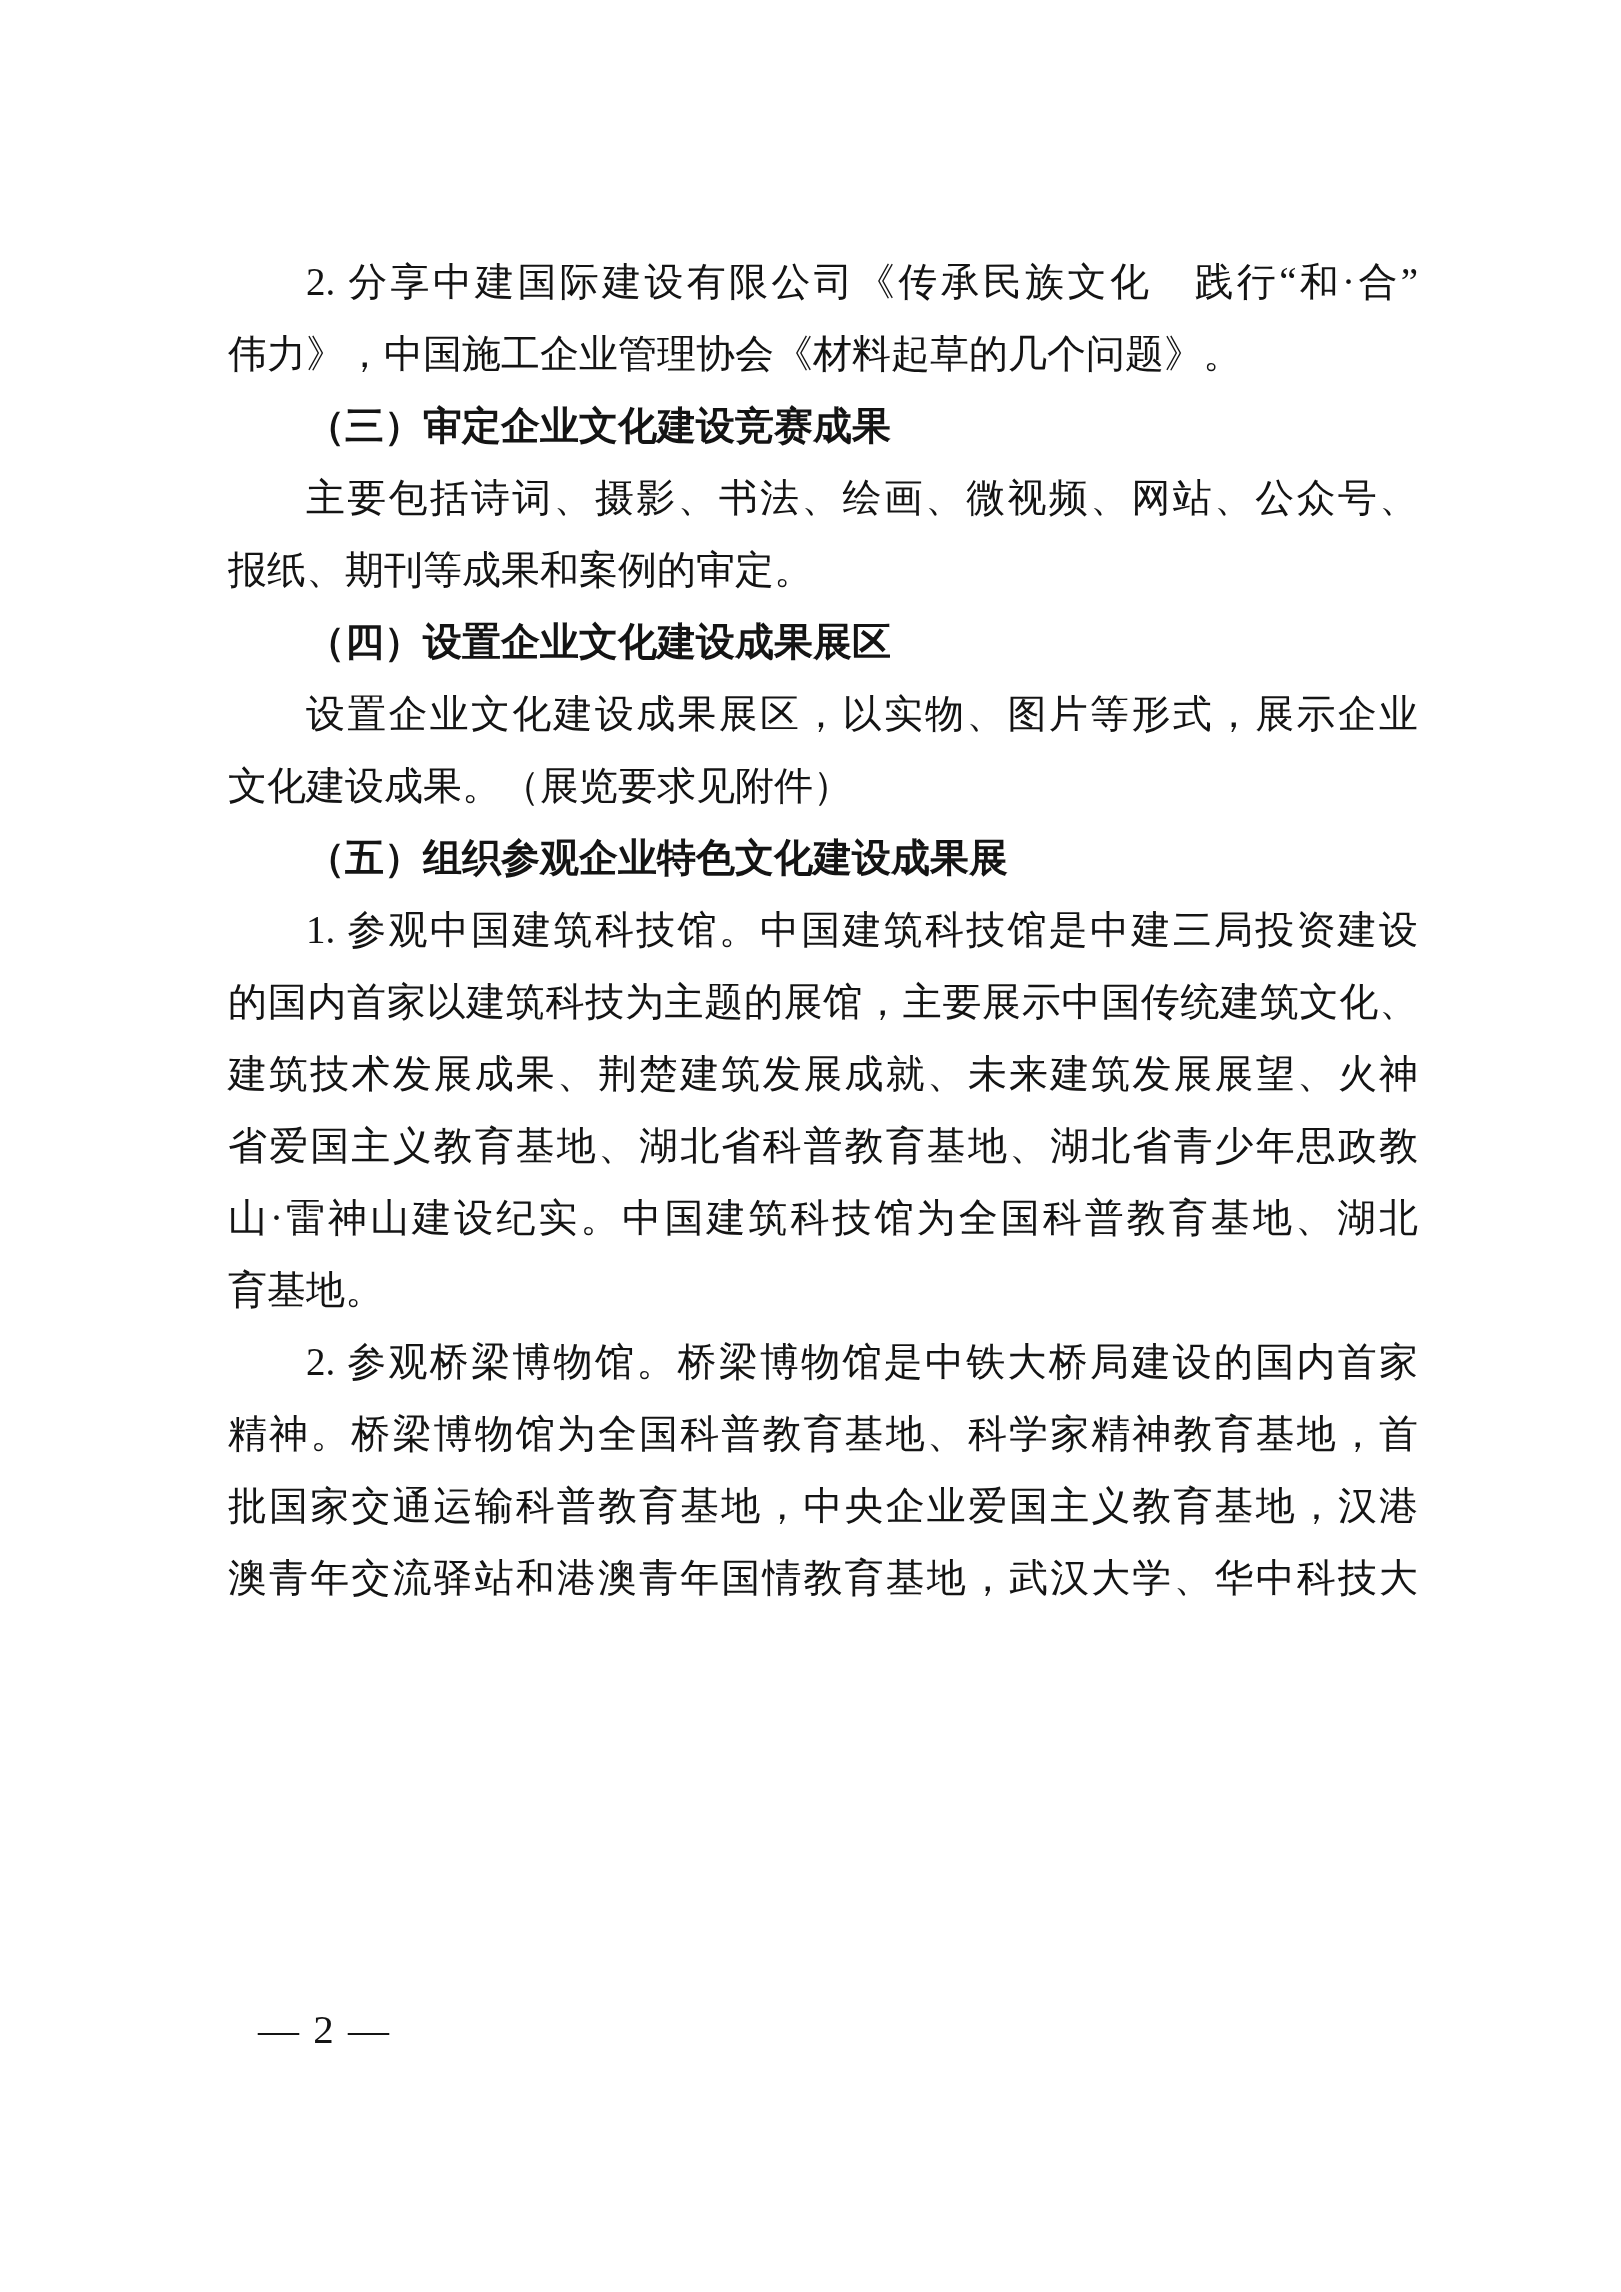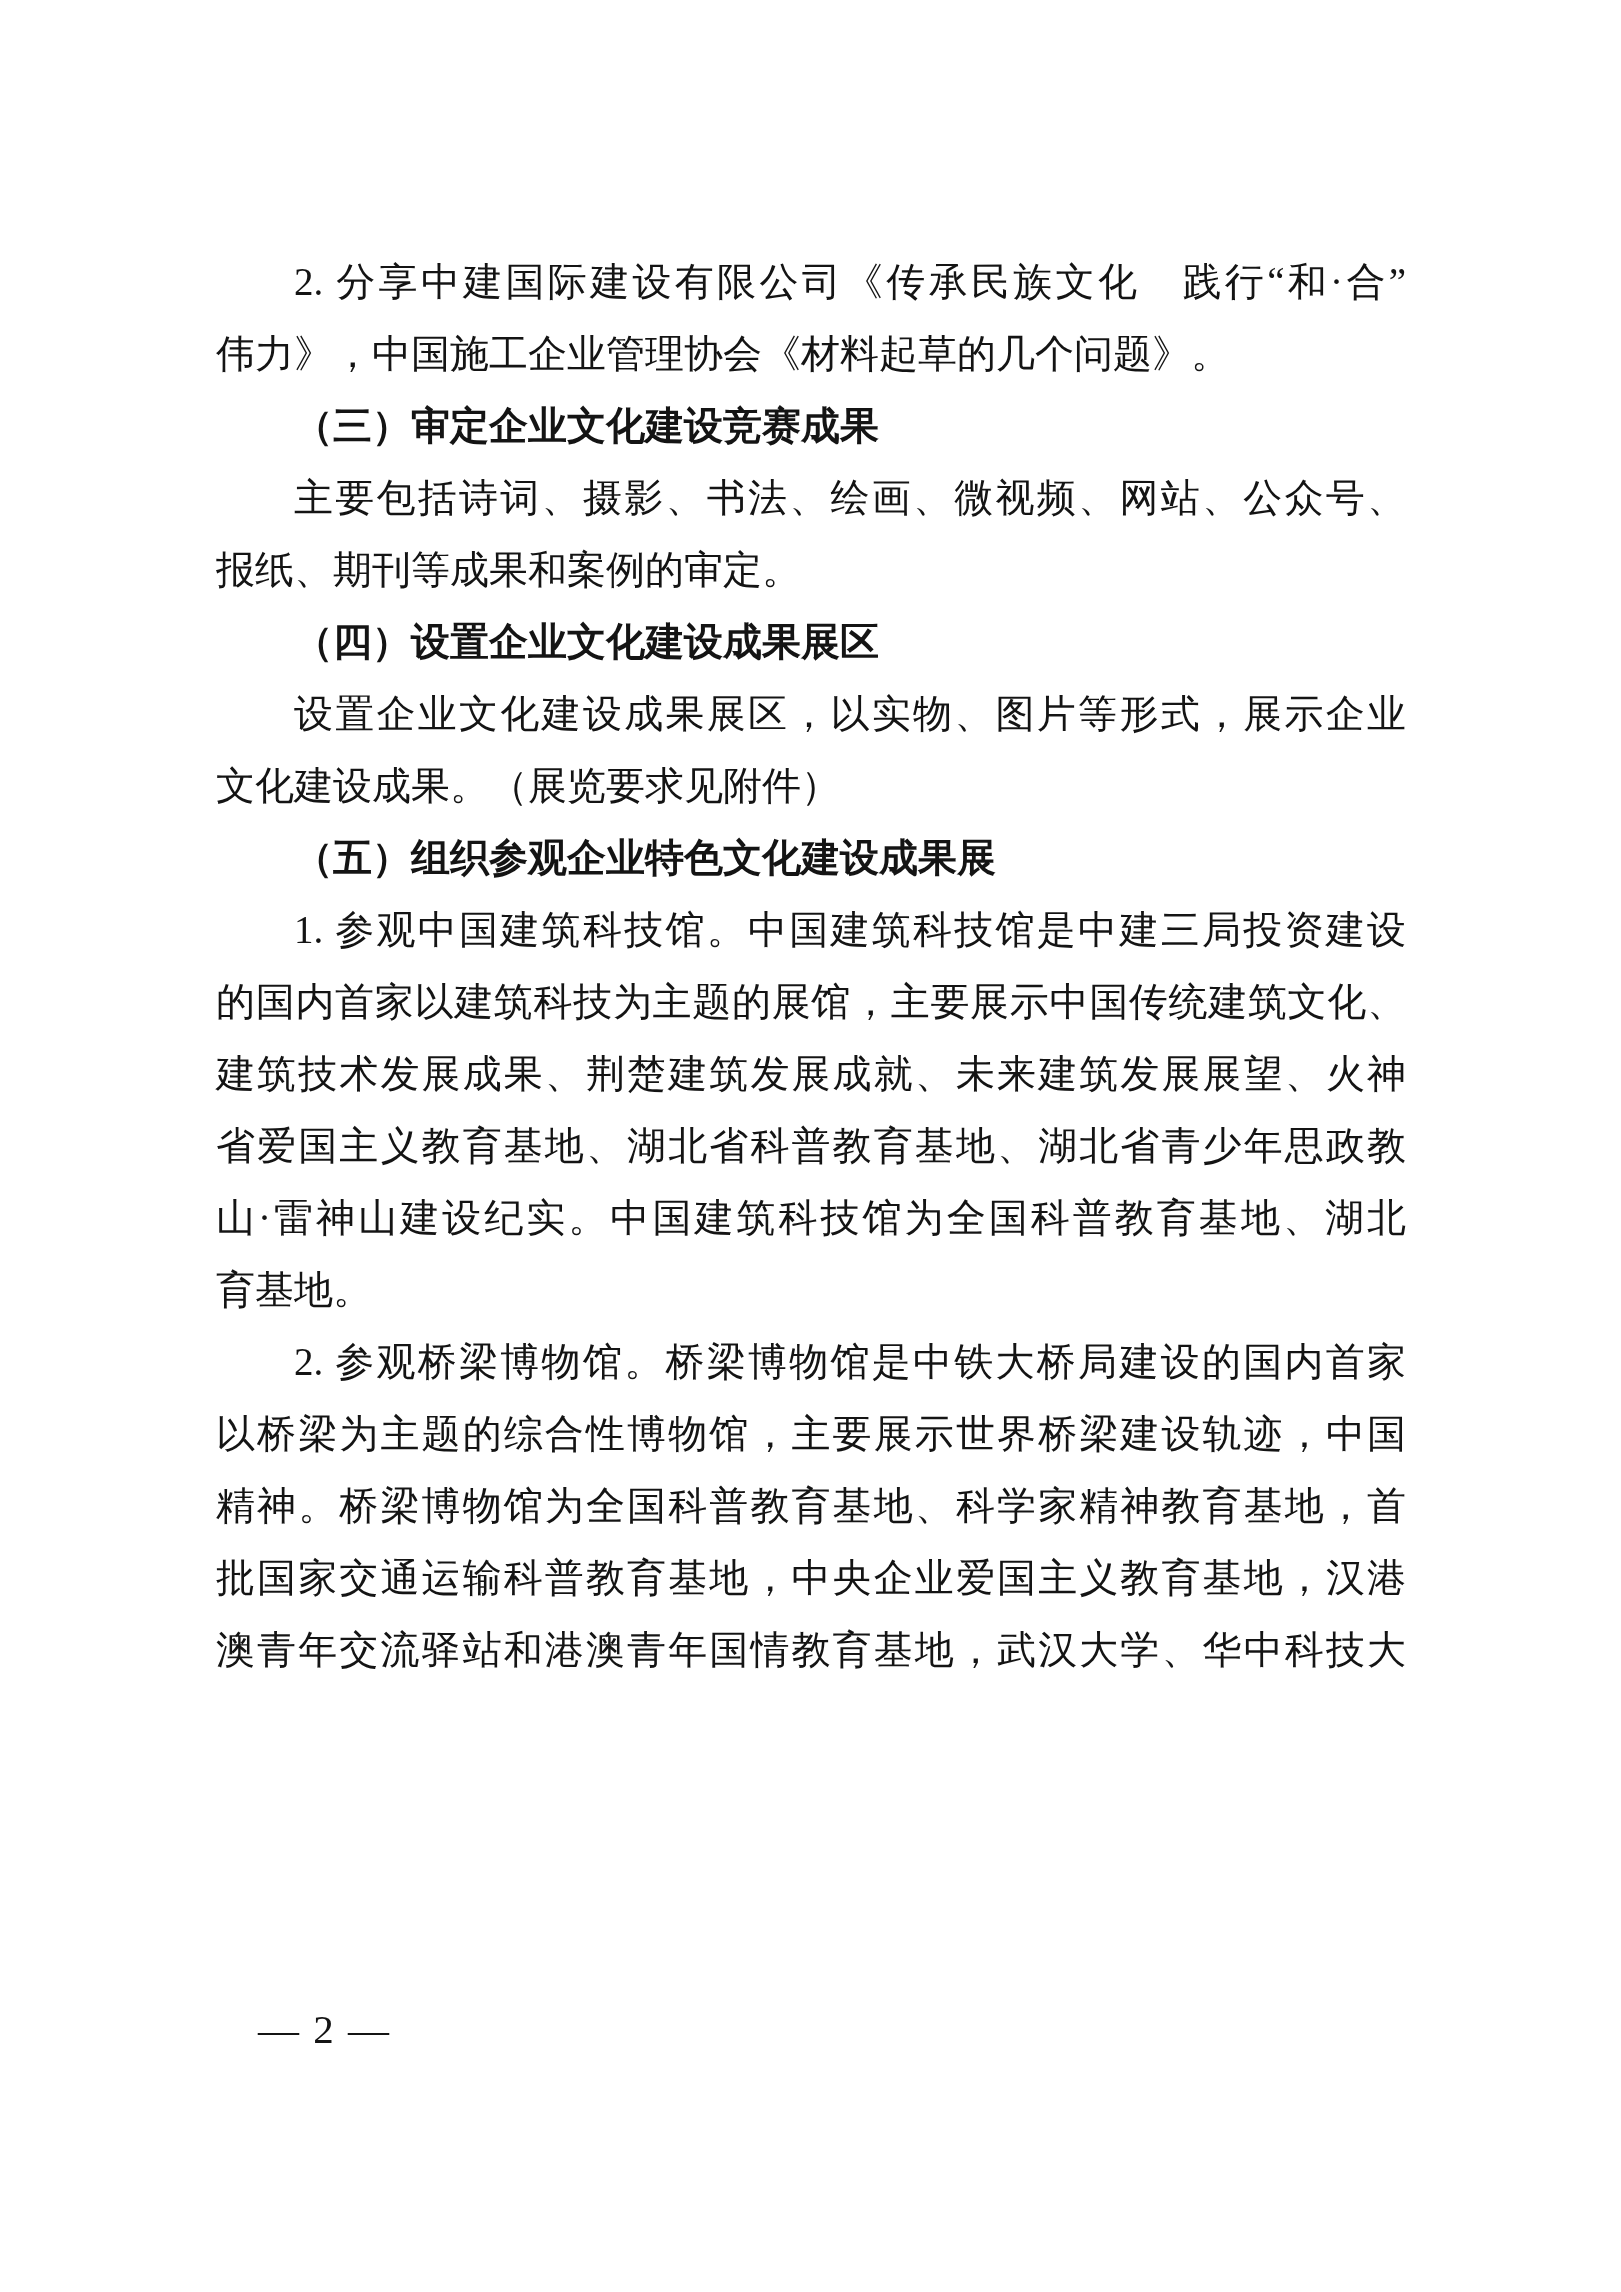--- a/index.html
+++ b/index.html
@@ -11,21 +11,21 @@
     position: relative;
     width: 1621px;
     height: 2293px;
     background: #ffffff;
     overflow: hidden;
     font-family: "Liberation Serif", "DejaVu Serif", serif;
     color: #141414;
   }
   .text-block {
     position: absolute;
-    left: 216px;
+    left: 228px;
     top: 246px;
     width: 1190px;
   }
   .line {
     height: 72px;
     line-height: 72px;
     font-size: 39px;
     white-space: normal;
     overflow: visible;
   }
@@ -74,21 +74,20 @@
     <div class="line fill indent">设置企业文化建设成果展区，以实物、图片等形式，展示企业</div>
     <div class="line end">文化建设成果。（展览要求见附件）</div>
     <div class="line end indent bold">（五）组织参观企业特色文化建设成果展</div>
     <div class="line fill indent">1. 参观中国建筑科技馆。中国建筑科技馆是中建三局投资建设</div>
     <div class="line fill">的国内首家以建筑科技为主题的展馆，主要展示中国传统建筑文化、</div>
     <div class="line fill">建筑技术发展成果、荆楚建筑发展成就、未来建筑发展展望、火神</div>
     <div class="line fill">省爱国主义教育基地、湖北省科普教育基地、湖北省青少年思政教</div>
     <div class="line fill">山·雷神山建设纪实。中国建筑科技馆为全国科普教育基地、湖北</div>
     <div class="line end">育基地。</div>
     <div class="line fill indent">2. 参观桥梁博物馆。桥梁博物馆是中铁大桥局建设的国内首家</div>
-    <div class="line fill">以桥梁为主题的综合性博物馆，主要展示世界桥梁建设轨迹，中国</div>
     <div class="line fill">精神。桥梁博物馆为全国科普教育基地、科学家精神教育基地，首</div>
     <div class="line fill">批国家交通运输科普教育基地，中央企业爱国主义教育基地，汉港</div>
     <div class="line fill">澳青年交流驿站和港澳青年国情教育基地，武汉大学、华中科技大</div>
   </div>
 
   <div class="page-number">— 2 —</div>
 
 </div>
 
 

